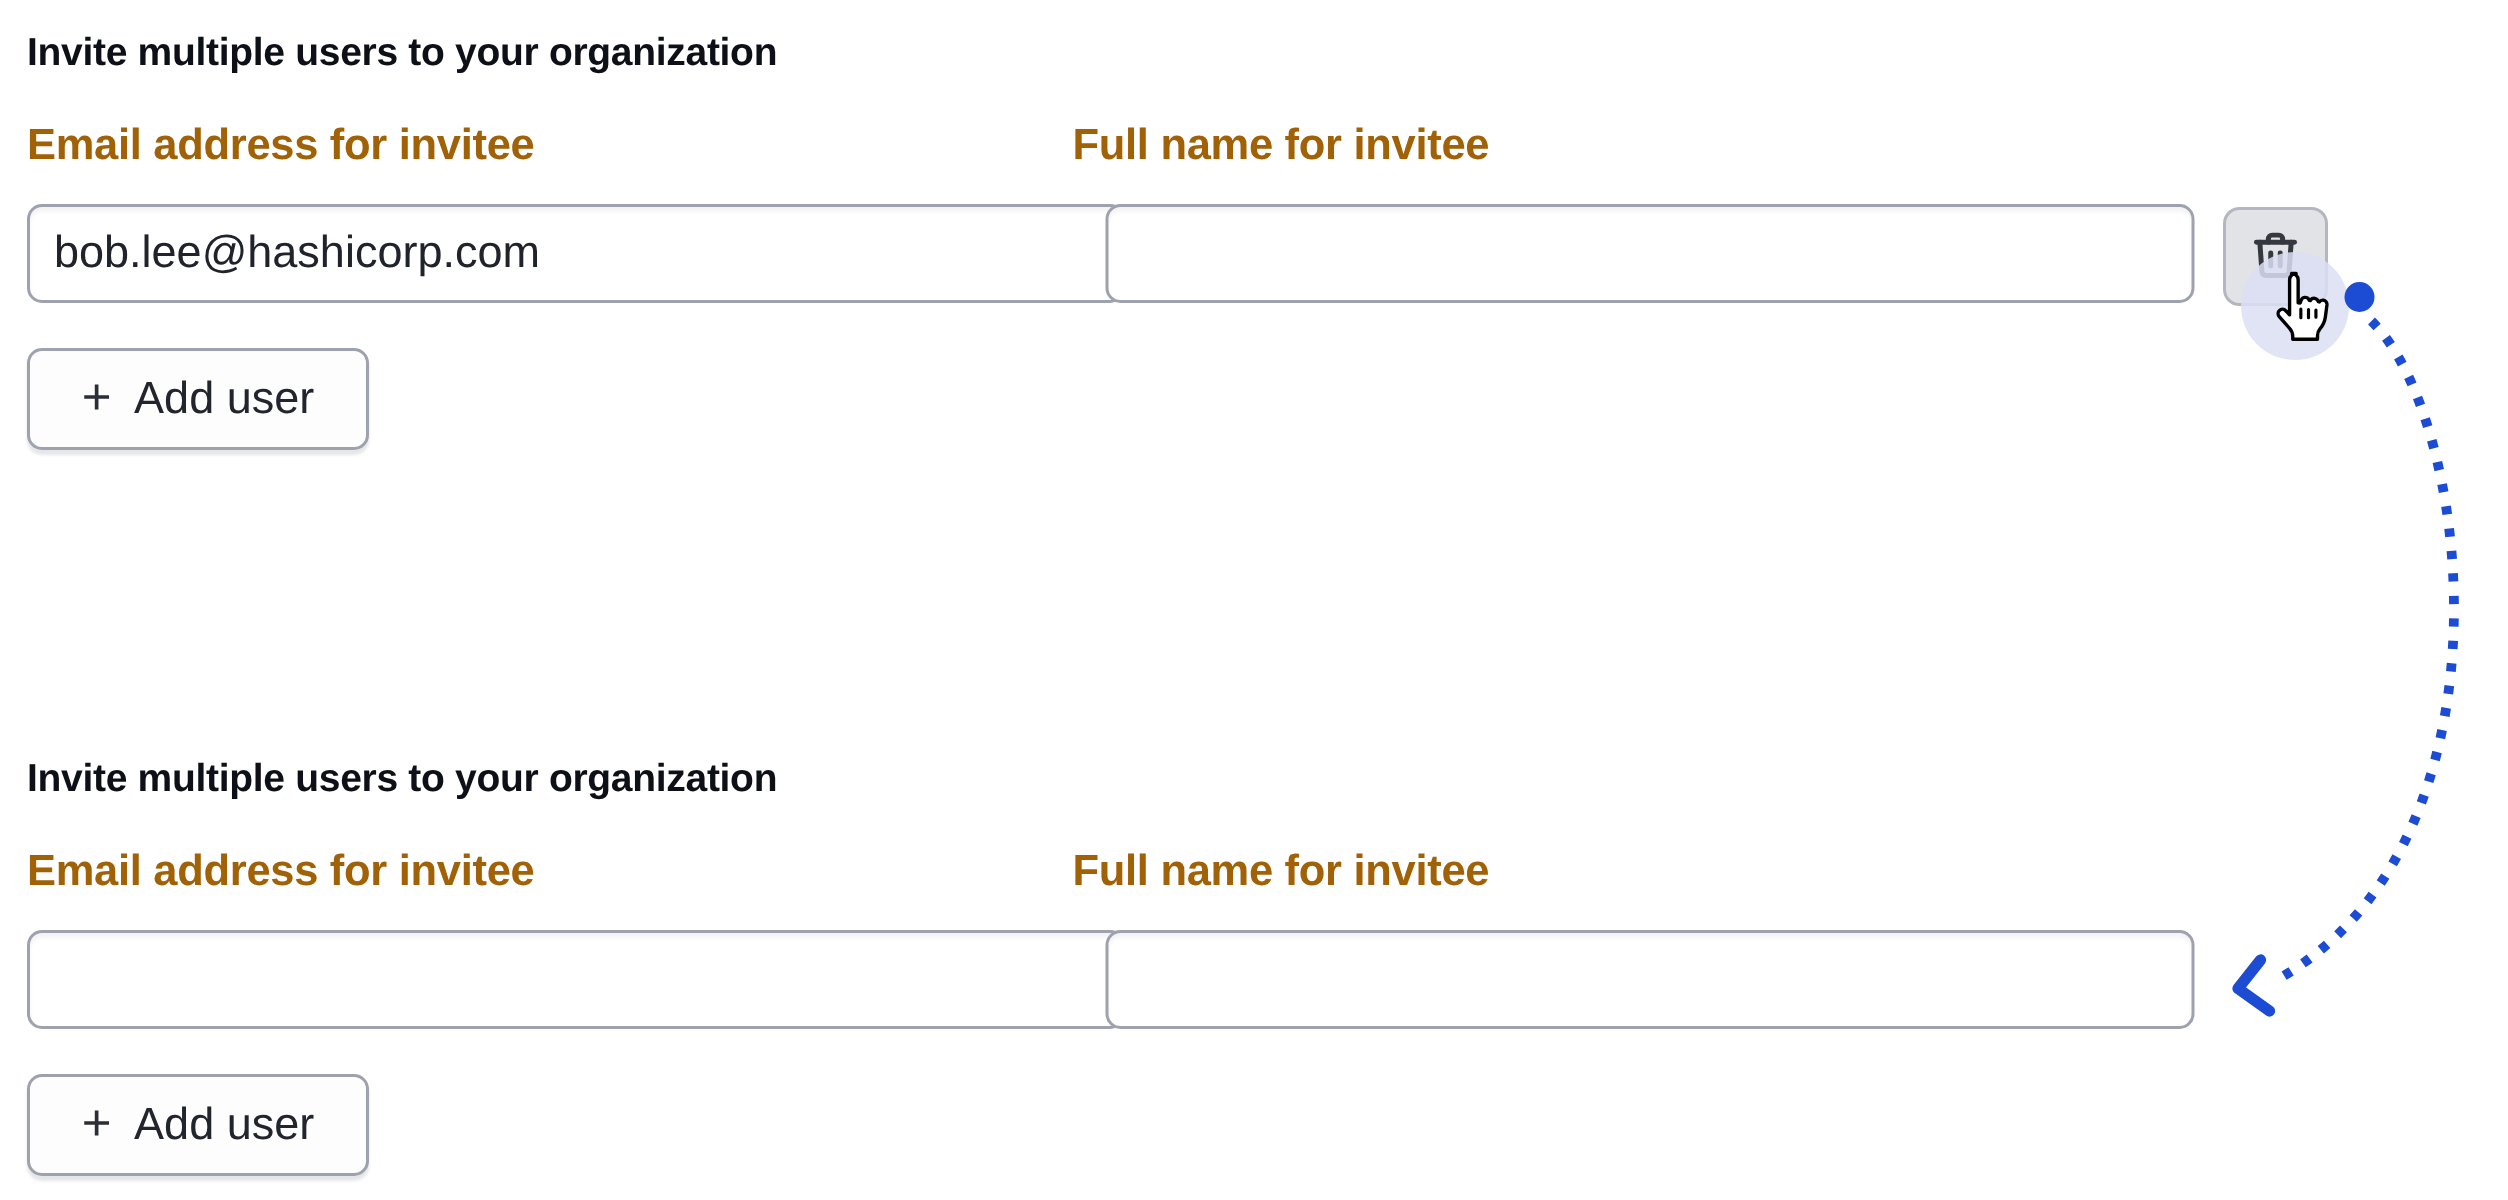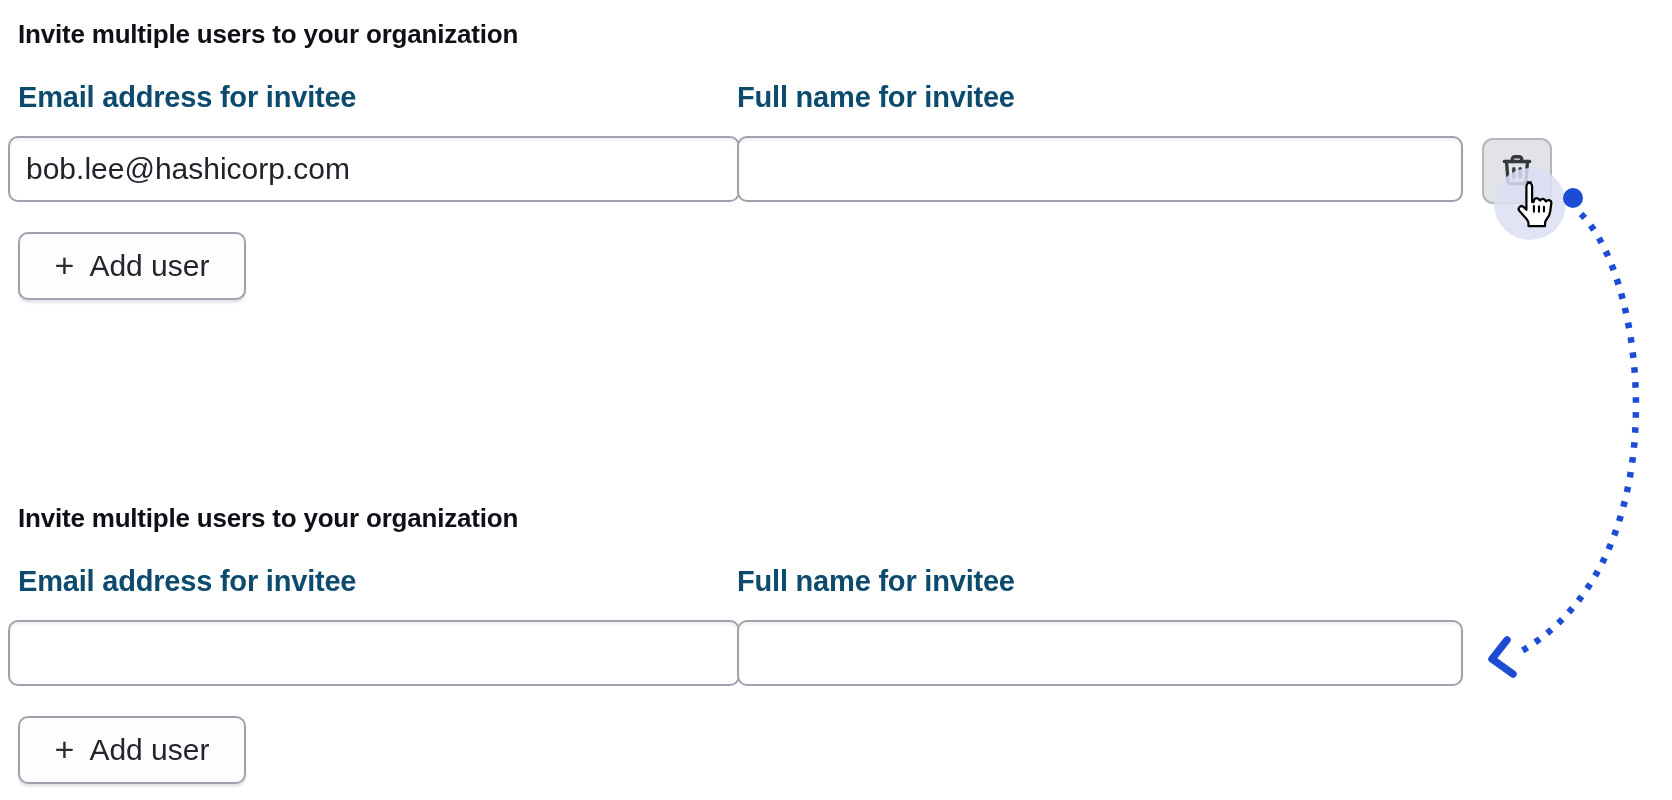--- a/index.html
+++ b/index.html
@@ -18,35 +18,35 @@
   .invite-form.second { top: 484px; }
 
   .heading {
     position: absolute; left: 18px; top: 16px;
     font-size: 26px; font-weight: 700; line-height: 36px;
     color: #0d1016; letter-spacing: -0.2px;
   }
   .field-label {
     position: absolute; top: 80px;
     font-size: 29px; font-weight: 700; line-height: 34px;
-    color: #0c4a6e; letter-spacing: -0.2px;
+    color: #a16207; letter-spacing: -0.2px;
   }
   .field-label.email { left: 18px; }
-  .field-label.name  { left: 737px; }
+  .field-label.name  { left: 715px; }
 
   .text-input {
     position: absolute; top: 136px; height: 66px;
     border: 2px solid #9da2ae; border-radius: 10px;
     background: #ffffff;
     box-shadow: inset 0 3px 3px rgba(18, 24, 42, 0.05);
     font-family: "Liberation Sans", sans-serif;
     font-size: 30px; color: #20232b;
     padding: 0 16px; outline: none;
   }
-  .text-input.email { left: 8px;  width: 732px; }
+  .text-input.email { left: 18px;  width: 732px; }
   .text-input.name  { left: 737px; width: 726px; }
 
   .add-user-btn {
     position: absolute; left: 18px; top: 232px;
     width: 228px; height: 68px;
     background: #fdfdfd;
     border: 2px solid #9da2ae; border-radius: 10px;
     box-shadow: 0 3px 2px rgba(70, 76, 92, 0.14);
     display: flex; align-items: center; justify-content: center; gap: 15px;
     font-family: "Liberation Sans", sans-serif;

